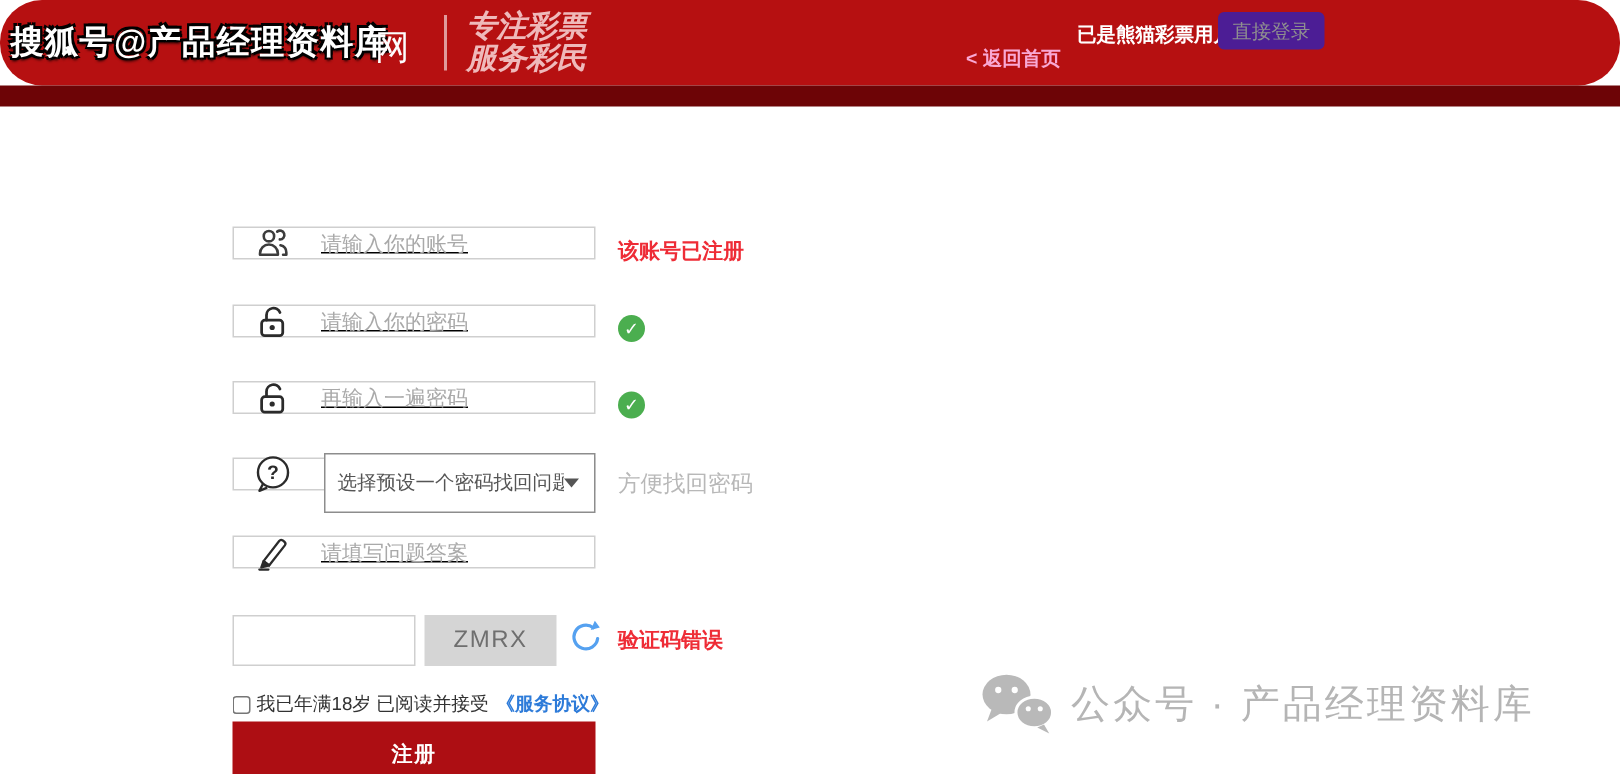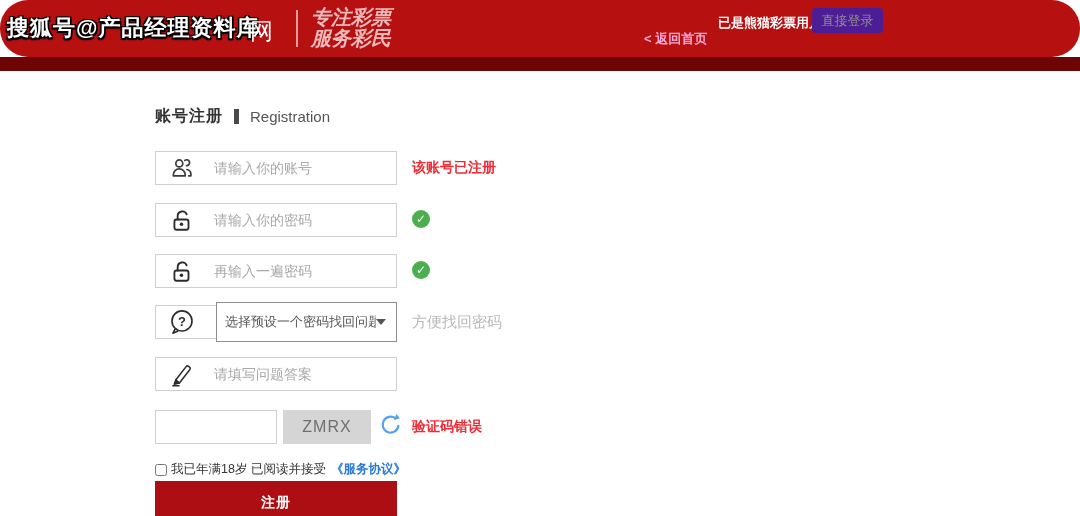--- a/index.html
+++ b/index.html
@@ -24,22 +24,22 @@
   .login-question { position:absolute; left:718px; top:14px; color:#ffffff; font-size:13px; font-weight:bold; }
   .login-btn { position:absolute; left:812px; top:8px; width:71px; height:25px; background:#4c1d95; border:none;
                border-radius:4px; color:#8f8f8f; font-size:13px; text-align:center; line-height:25px; cursor:pointer; }
 
   
   .form-title { position:absolute; left:155px; top:106px; display:flex; align-items:center; }
   .form-title .cn { font-size:16px; font-weight:bold; color:#333; letter-spacing:1px; }
   .form-title .bar { display:inline-block; width:5px; height:15px; background:#4a4a4a; margin:0 11px; }
   .form-title .en { font-size:15px; color:#555; }
 
-  .inp-row { position:absolute; left:155px; width:242px; height:34px; border:1px solid #cfcfcf; background:#fff;
-             display:flex; align-items:center; }
+  .inp-row { position:absolute; left:155px; width:242px; height:22px; border:1px solid #cfcfcf; background:#fff;
+             display:flex; align-items:center;text-decoration:underline; }
   .icon-cell { width:52px; display:flex; justify-content:center; align-items:center; flex:0 0 52px; }
   .inp-row input[type=text], .inp-row input[type=password] {
       border:none; outline:none; flex:1; min-width:0; font-size:14px; color:#666; padding-left:6px;
       font-family:"Liberation Sans","DejaVu Sans",sans-serif; background:transparent; }
   .inp-row input::placeholder { color:#a9a9a9; opacity:1; }
 
   .row-account  { top:151px; }
   .row-password { top:203px; }
   .row-password2{ top:254px; }
   .row-question { top:305px; }
@@ -89,25 +89,20 @@
     <div class="slogan">
       <div>专注彩票</div>
       <div>服务彩民</div>
     </div>
     <span class="back-link">&lt; 返回首页</span>
     <span class="login-question">已是熊猫彩票用户?</span>
     <button class="login-btn">直接登录</button>
   </div>
   <div class="header-strip"></div>
 
-  <div class="form-title">
-    <span class="cn">账号注册</span>
-    <span class="bar"></span>
-    <span class="en">Registration</span>
-  </div>
 
   <div class="inp-row row-account">
     <span class="icon-cell">
       <svg width="26" height="26" viewBox="0 0 24 24" fill="none" stroke="#3c3c3c" stroke-width="1.6" stroke-linecap="round" stroke-linejoin="round">
         <circle cx="9.5" cy="7.8" r="3.2"></circle>
         <path d="M4 19.2 v-0.8 a5.5 5.5 0 0 1 11 0 v0.8 z"></path>
         <path d="M14.6 5 a2.7 2.7 0 1 1 1.6 4.8"></path>
         <path d="M16.6 13.4 c2.2 0.5 3.6 2.2 3.6 4.4 v1.4 h-2"></path>
       </svg>
     </span>
@@ -176,14 +171,33 @@
   <span class="side-note err-text" style="top:418px;">验证码错误</span>
 
   <div class="agree-row">
     <input type="checkbox" style="">
     <span>我已年满18岁 已阅读并接受</span>
     <a class="agree-link">《服务协议》</a>
   </div>
 
   <button class="submit-btn">注册</button>
 
+  <div class="wm-bottom">
+    <span>
+      <svg width="52" height="44" viewBox="0 0 52 44">
+        <g fill="#b9b9b9">
+          <ellipse cx="19" cy="16" rx="16" ry="13.2"></ellipse>
+          <polygon points="9,26 6,34 16,28"></polygon>
+        </g>
+        <circle cx="13.5" cy="13" r="2.1" fill="#fff"></circle>
+        <circle cx="24.5" cy="13" r="2.1" fill="#fff"></circle>
+        <g fill="#b9b9b9" stroke="#fff" stroke-width="2">
+          <ellipse cx="37.5" cy="28" rx="12.2" ry="10.2"></ellipse>
+        </g>
+        <polygon points="44,36 47.5,42 39.5,38" fill="#b9b9b9"></polygon>
+        <circle cx="33.5" cy="25.5" r="1.7" fill="#fff"></circle>
+        <circle cx="41.5" cy="25.5" r="1.7" fill="#fff"></circle>
+      </svg>
+    </span>
+    <span class="wm-text">公众号 · 产品经理资料库</span>
+  </div>
 
 </div>
 
 </body></html>

